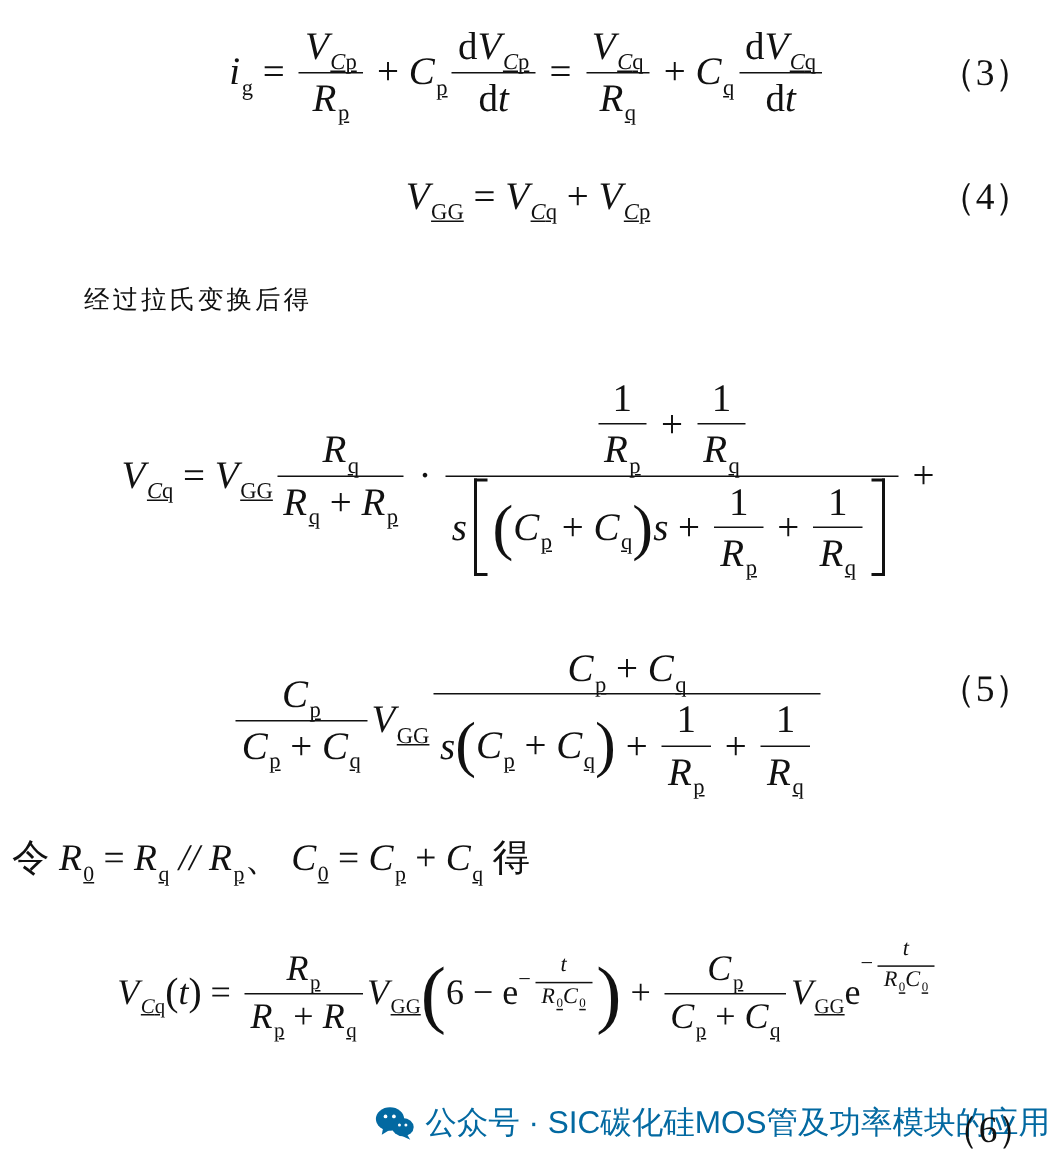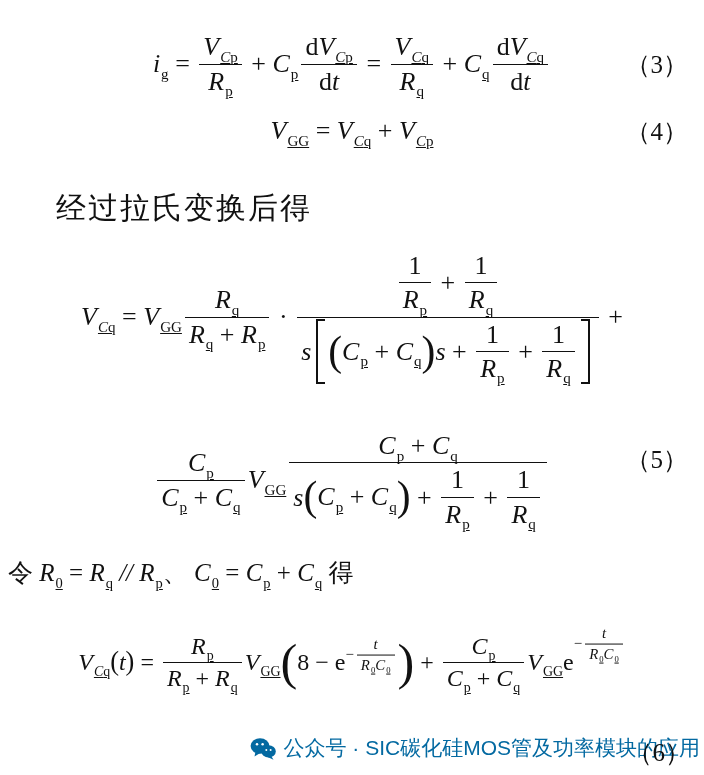--- a/index.html
+++ b/index.html
@@ -2,28 +2,28 @@
 <html><head>
 <meta charset="utf-8">
 <style>
   html,body{margin:0;padding:0;}
   .page{
     position:relative;width:704px;height:775px;background:#ffffff;color:#111111;
     font-family:"Liberation Serif","DejaVu Serif",serif;overflow:hidden;
   }
   .eq-block{position:absolute;left:0;right:0;display:flex;justify-content:center;align-items:center;}
   .eqnum{position:absolute;right:16px;top:50%;transform:translateY(-50%);font-size:25px;white-space:pre;}
-  #b-eq3{top:18px;height:92px;}
+  #b-eq3{top:2px;height:92px;}
   #b-eq4{top:102px;height:58px;}
   #b-eq5a{top:224px;height:186px;}
   #b-eq5b{top:412px;height:136px;}
   #b-eq5b .eqnum{top:47px;}
   #b-eq6{top:600px;height:124px;}
   #b-eq6 .math{font-size:24px;}
-  #p1{position:absolute;left:56px;top:188px;font-size:30px;letter-spacing:2px;}
+  #p1{position:absolute;left:56px;top:188px;font-size:17px;letter-spacing:2px;}
   #p2{position:absolute;left:8px;top:558px;}
   #p2 .math{font-size:25px;}
   #n6{position:absolute;right:14px;top:736px;font-size:25px;z-index:3;white-space:pre;}
   #wm{
     position:absolute;right:4px;top:734px;display:flex;align-items:center;gap:7px;
     font-family:"Liberation Sans","DejaVu Sans",sans-serif;font-size:21px;z-index:2;white-space:pre;
   }
   
   .math{font-size:26px;}
   .math,.mrow{display:inline-flex;align-items:center;}
@@ -319,21 +319,21 @@
                 <span class="mv"><span class="mi">R</span><span class="msub">p</span></span>
                 <span class="mr"> + </span>
                 <span class="mv"><span class="mi">R</span><span class="msub">q</span></span>
               </span>
             </span>
           </span>
           <span class="mv"><span class="mi">V</span><span class="msub">GG</span></span>
           <span class="mrow">
             <span class="mfence" style="font-size: 2.1em;">(</span>
             <span class="mrow">
-              <span class="mr">8 − e</span>
+              <span class="mr">6 − e</span>
               <span class="msup">
                 <span class="mrow">
                   <span class="mr">−</span>
                   <span class="mfrac">
                     <span class="mnum">
                       <span class="mi">t</span>
                     </span>
                     <span class="mbar"></span>
                     <span class="mden">
                       <span class="mrow">

